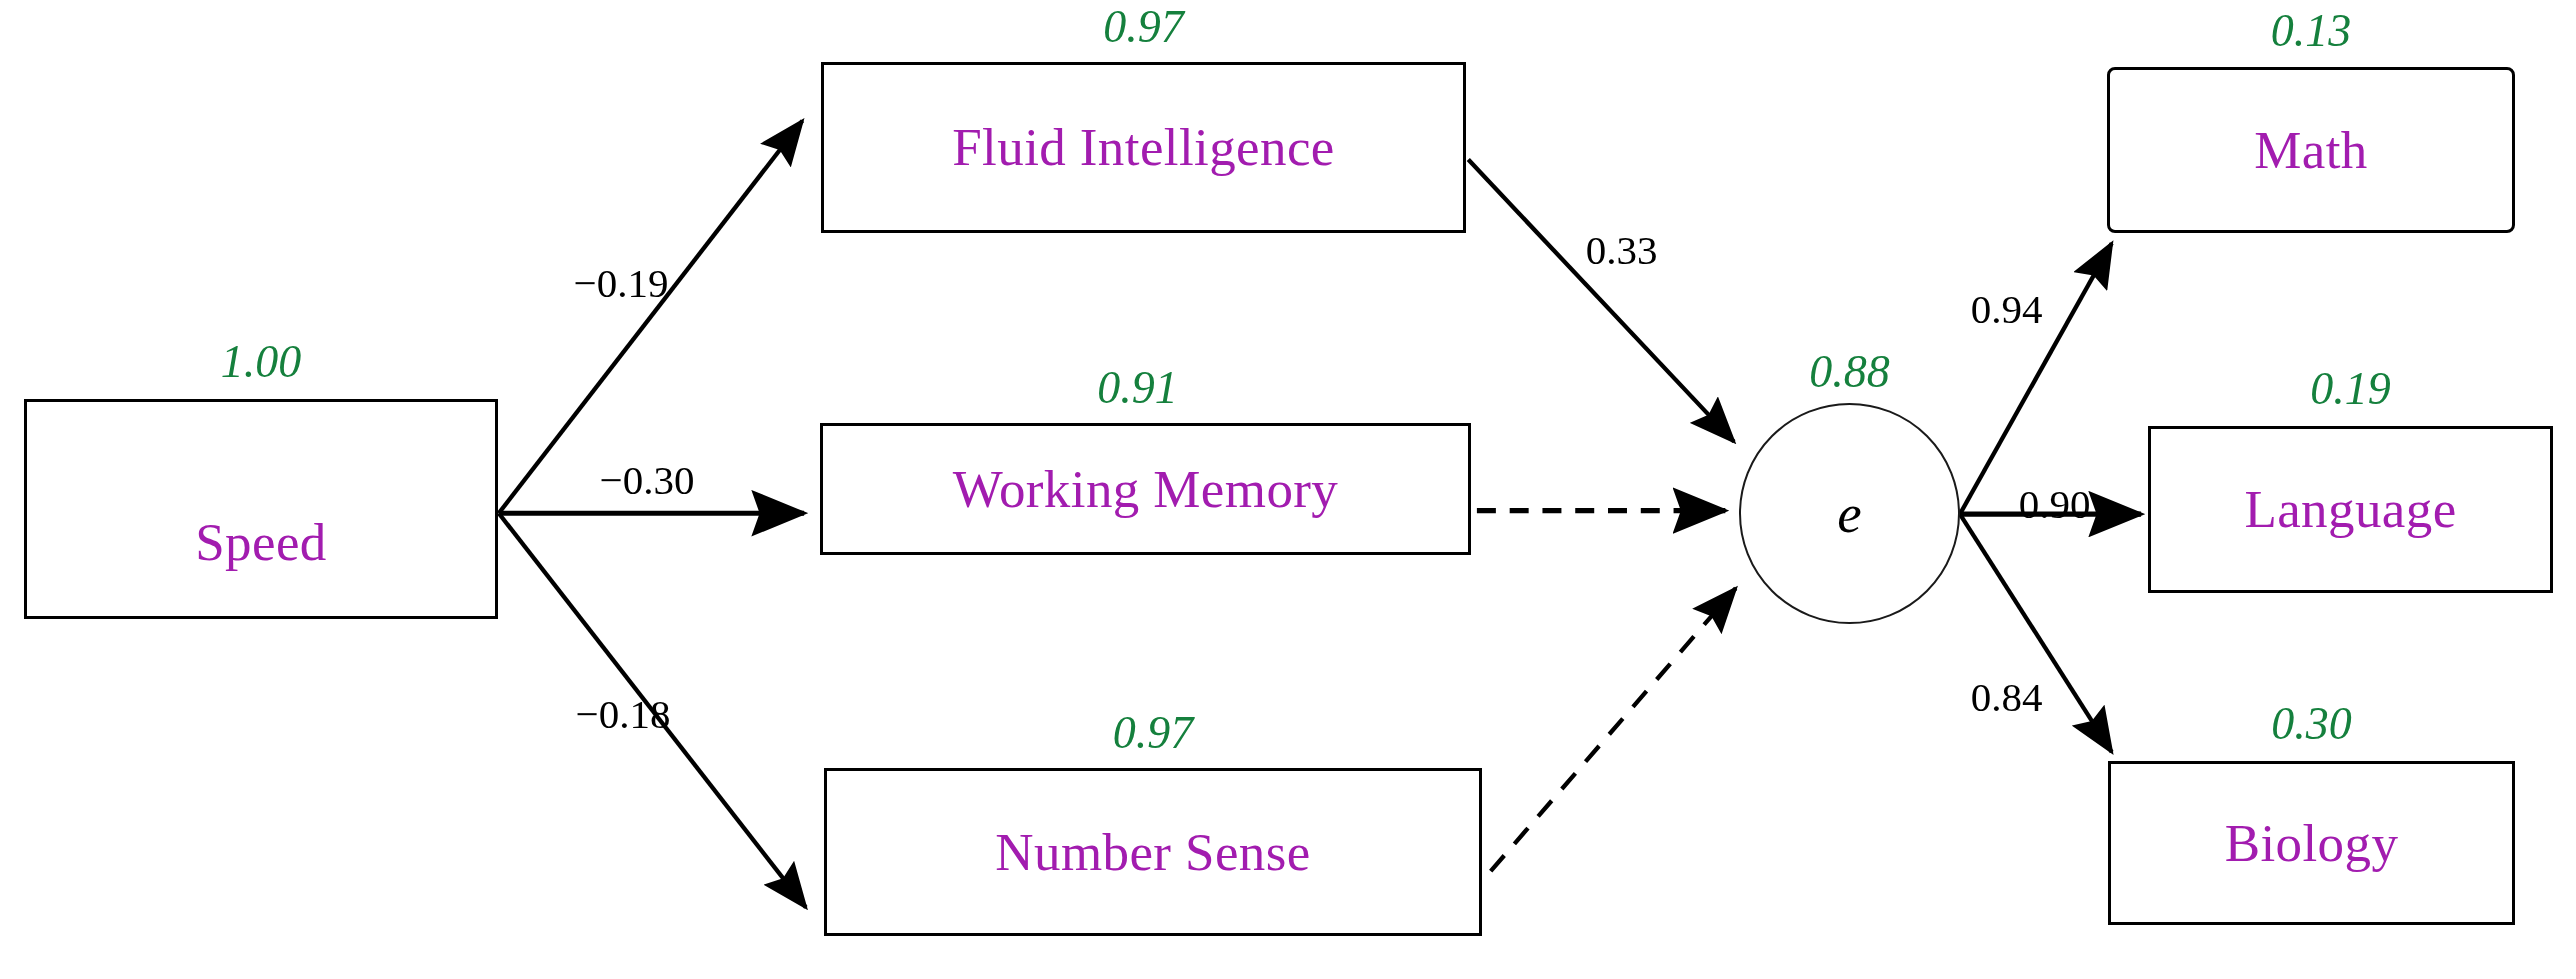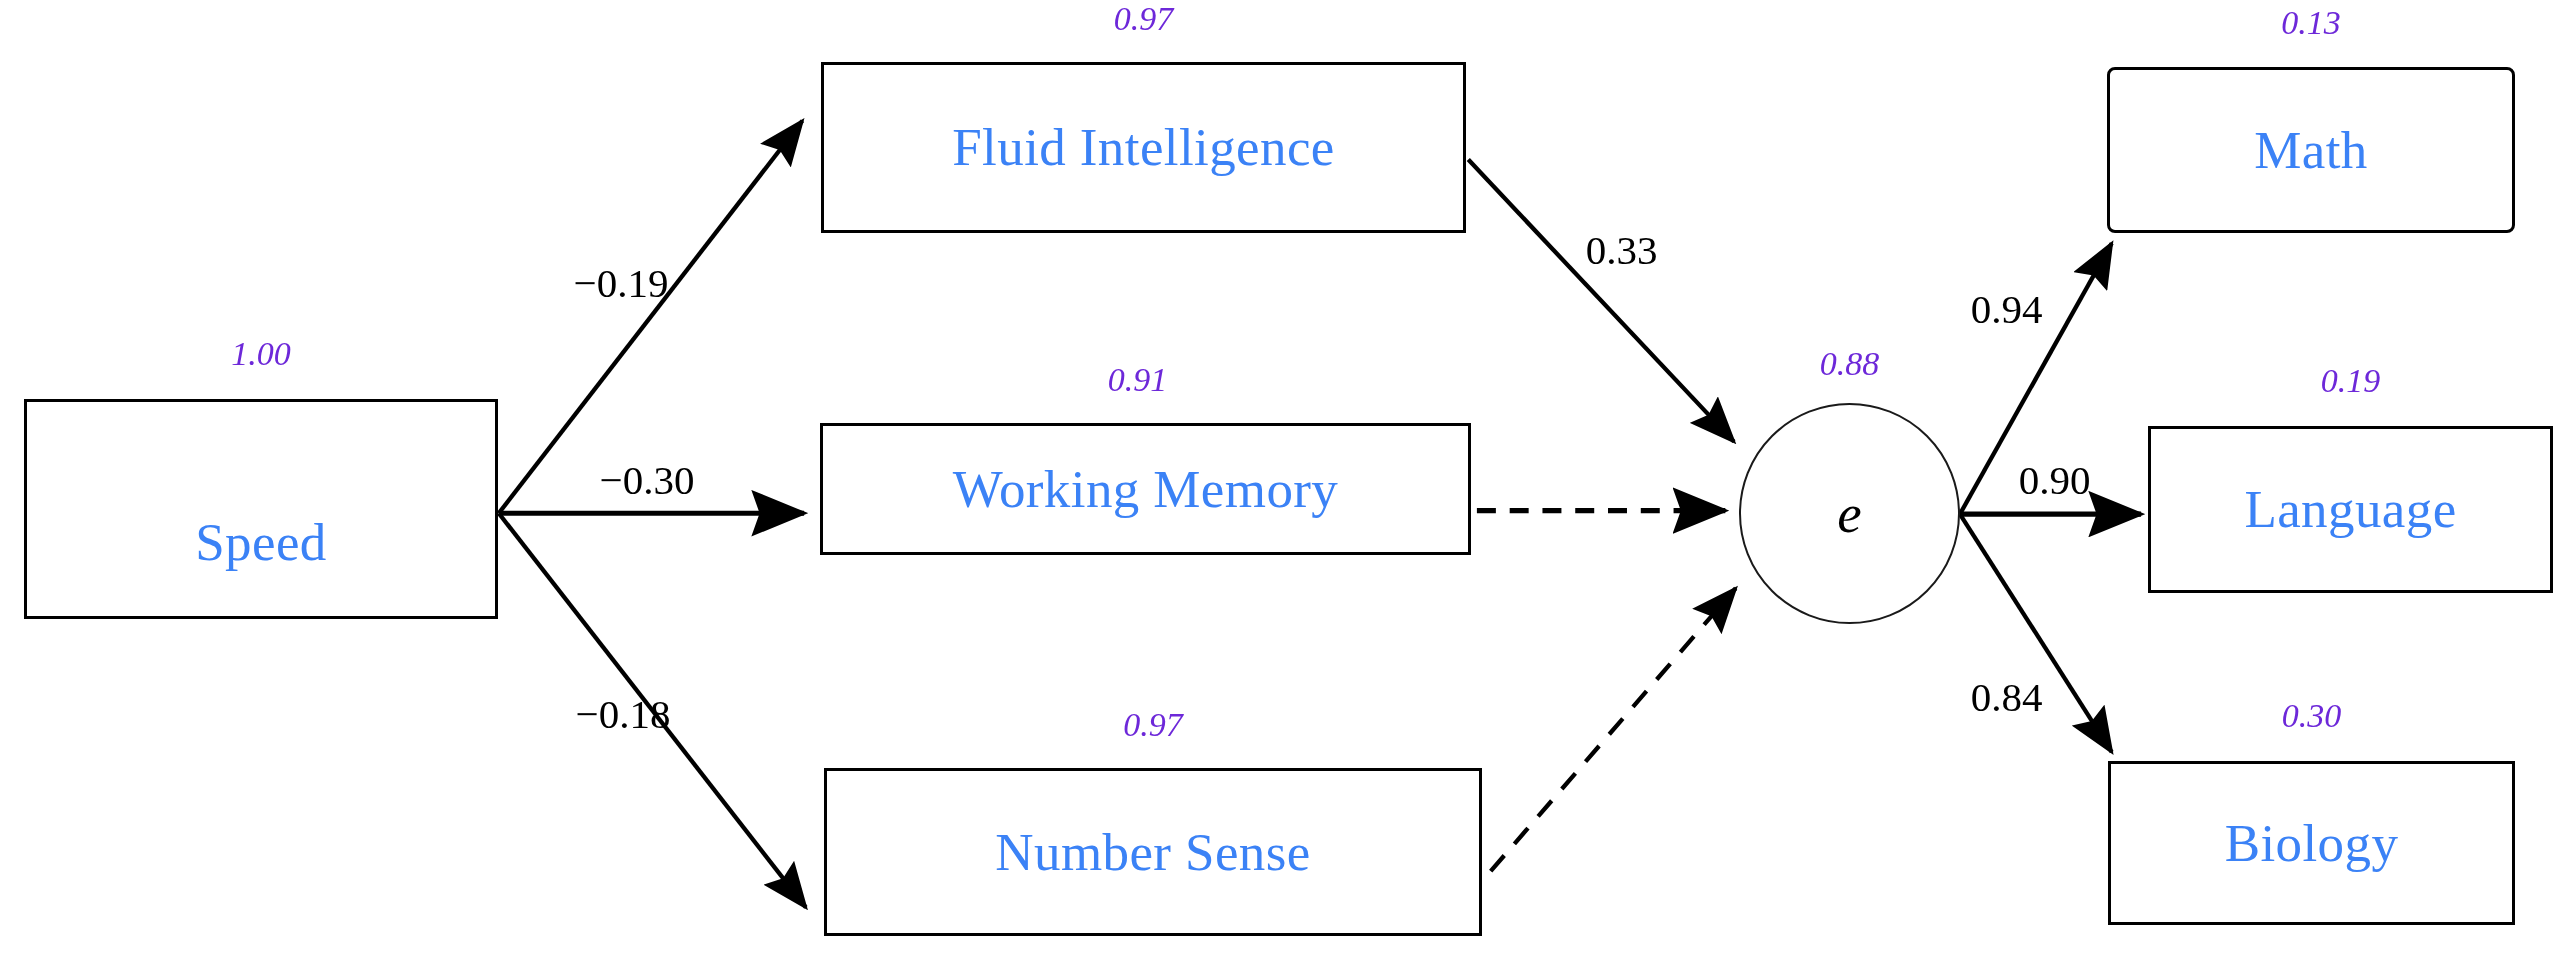--- a/index.html
+++ b/index.html
@@ -37,21 +37,21 @@
     box-sizing: border-box;
     display: flex;
     align-items: center;
     justify-content: center;
     text-align: center;
   }
   .node-label {
     font-family: "Liberation Serif", "DejaVu Serif", serif;
     font-size: 53px;
     line-height: 1.18;
-    color: #3b82f6;
+    color: #a21caf;
     font-weight: 400;
     letter-spacing: 0.4px;
   }
   .node-label.two-line {
     line-height: 1.25;
   }
   
   .node-circle {
     position: absolute;
     border: 2.6px solid #1a1a1a;
@@ -66,22 +66,22 @@
     font-family: "Liberation Serif", "DejaVu Serif", serif;
     font-style: italic;
     font-size: 55px;
     color: #000000;
   }
   
   .variance-label {
     position: absolute;
     font-family: "Liberation Serif", "DejaVu Serif", serif;
     font-style: italic;
-    font-size: 34px;
-    color: #6d28d9;
+    font-size: 46px;
+    color: #15803d;
     white-space: nowrap;
     text-align: center;
   }
   
   .coef-label {
     position: absolute;
     font-family: "Liberation Serif", "DejaVu Serif", serif;
     font-size: 41px;
     color: #000000;
     white-space: nowrap;
@@ -168,18 +168,18 @@
   <div class="coef-label" style="left:526px; top:259px; width:190px;">−0.19</div>
 
   <div class="coef-label" style="left:552px; top:456px; width:190px;">−0.30</div>
 
   <div class="coef-label" style="left:528px; top:690px; width:190px;">−0.18</div>
 
   <div class="coef-label" style="left:1544px; top:226px; width:155px;">0.33</div>
 
   <div class="coef-label" style="left:1929px; top:285px; width:155px;">0.94</div>
 
-  <div class="coef-label" style="left:1977px; top:456px; width:155px;">0.90</div>
+  <div class="coef-label" style="left:1977px; top:480px; width:155px;">0.90</div>
 
   <div class="coef-label" style="left:1929px; top:673px; width:155px;">0.84</div>
 
 </div>
 
 
 </body></html>

